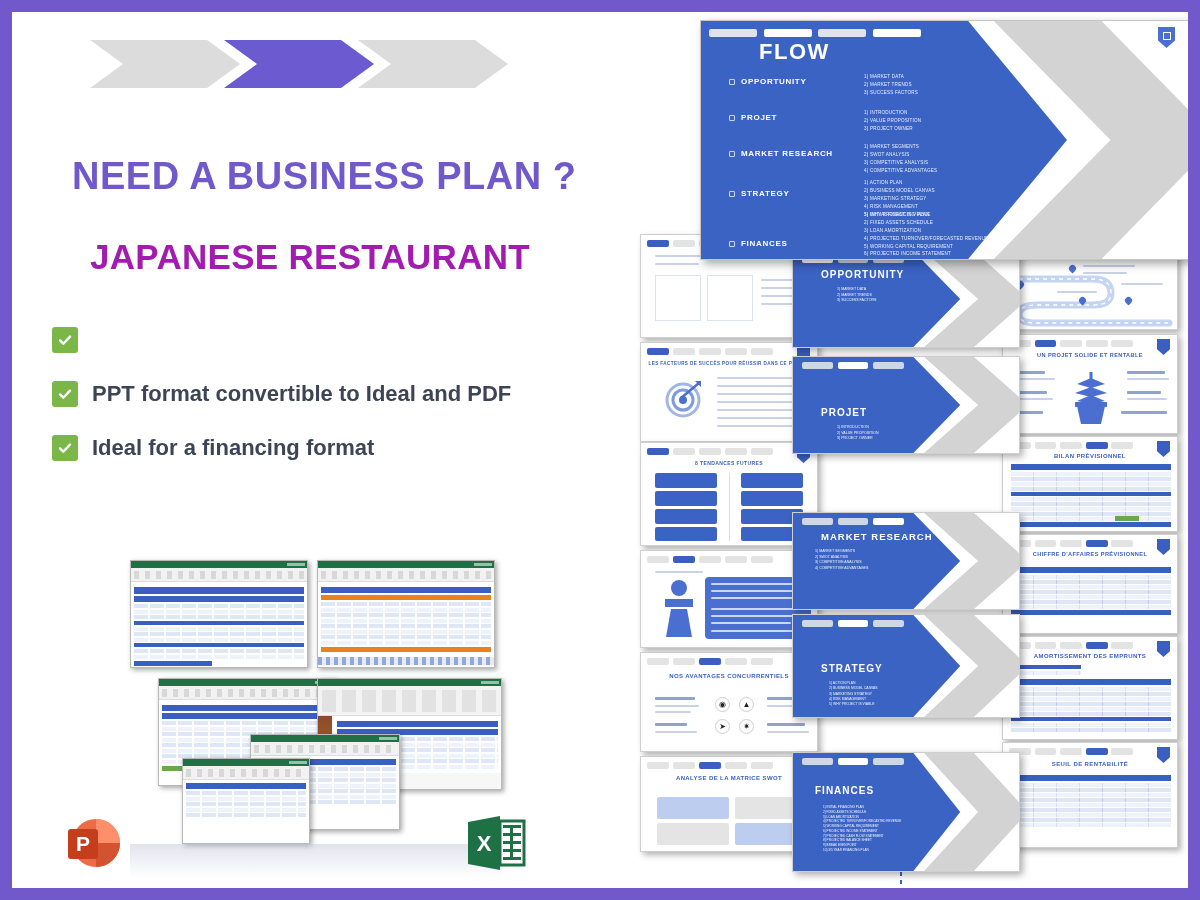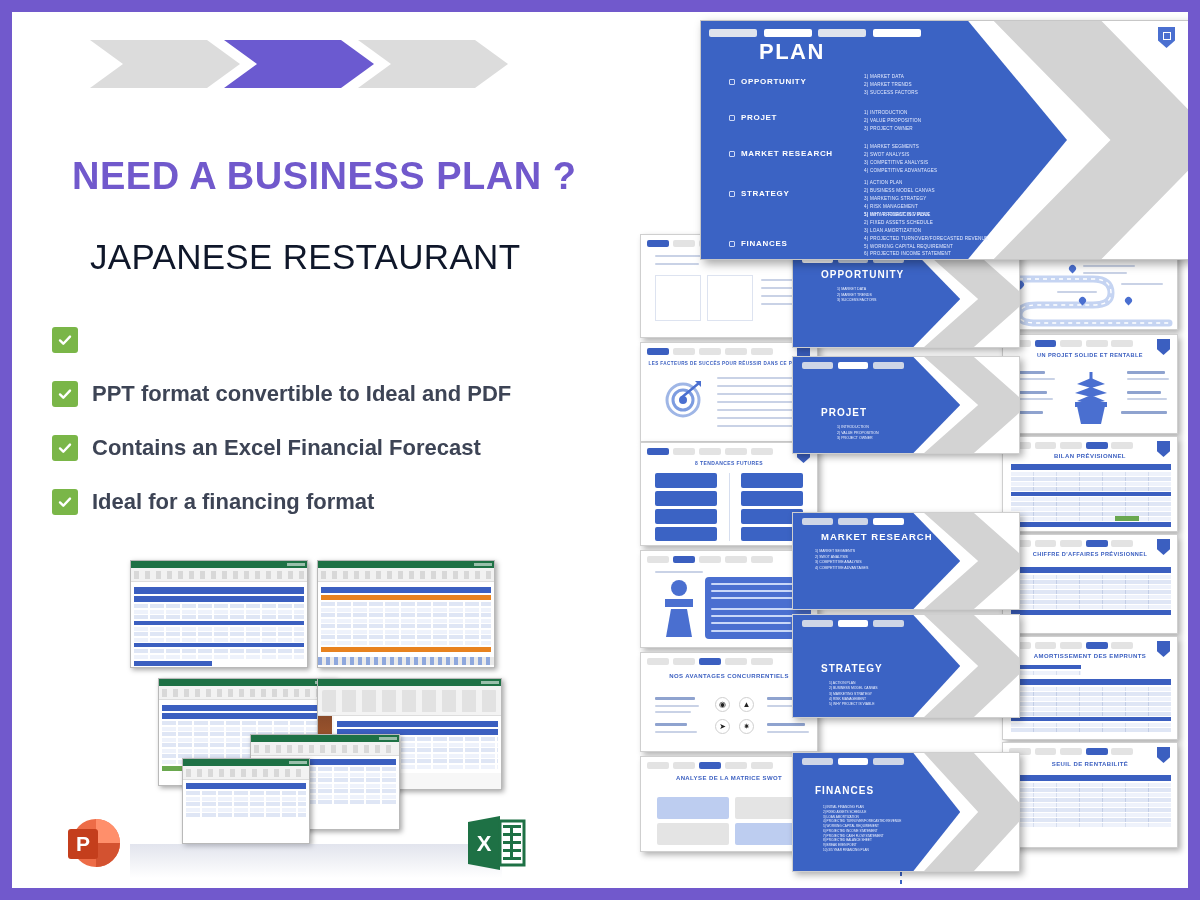--- a/index.html
+++ b/index.html
@@ -29,21 +29,21 @@
   .chev.c2 { left: 134px; background: #6b5ad0; }
   .chev.c3 { left: 268px; background: #dcdcdc; }
 
   .headline {
     position: absolute; left: 60px; top: 143px; width: 520px;
     font-size: 38px; font-weight: bold; color: #7159cc;
     letter-spacing: 0.5px; white-space: nowrap;
   }
   .subhead {
     position: absolute; left: 78px; top: 225px; width: 520px;
-    font-size: 35px; font-weight: normal; color: #0f172a;
+    font-size: 35px; font-weight: bold; color: #a21caf;
     letter-spacing: 0.3px; white-space: nowrap;
   }
 
   .bullets { position: absolute; left: 40px; top: 315px; width: 560px; }
   .bullet { display: flex; align-items: center; margin-bottom: 28px; }
   .check-box {
     width: 26px; height: 26px; background: #7ab648;
     border-radius: 3px; flex: 0 0 26px;
     display: flex; align-items: center; justify-content: center;
     margin-right: 14px;
@@ -254,28 +254,20 @@
             </svg>
         </span>
       </div>
       <div class="bullet">
         <span class="check-box">
           <svg width="16" height="16" viewBox="0 0 16 16">
               <path d="M3 8.4 L6.3 11.7 L13 4.6" stroke="#ffffff" stroke-width="2.4" fill="none" stroke-linecap="round" stroke-linejoin="round"></path>
             </svg>
         </span>
         <span class="bullet-text">PPT format convertible to Ideal and PDF</span>
-      </div>
-      <div class="bullet">
-        <span class="check-box">
-          <svg width="16" height="16" viewBox="0 0 16 16">
-              <path d="M3 8.4 L6.3 11.7 L13 4.6" stroke="#ffffff" stroke-width="2.4" fill="none" stroke-linecap="round" stroke-linejoin="round"></path>
-            </svg>
-        </span>
-        <span class="bullet-text">Contains an Excel Financial Forecast</span>
       </div>
       <div class="bullet">
         <span class="check-box">
           <svg width="16" height="16" viewBox="0 0 16 16">
               <path d="M3 8.4 L6.3 11.7 L13 4.6" stroke="#ffffff" stroke-width="2.4" fill="none" stroke-linecap="round" stroke-linejoin="round"></path>
             </svg>
         </span>
         <span class="bullet-text">Ideal for a financing format</span>
       </div>
     </div>
@@ -813,21 +805,21 @@
       <div class="plan-blue"></div>
       <div class="plan-tabs">
         <div class="plan-tab" style="left:0"></div>
         <div class="plan-tab on" style="left:26%"></div>
         <div class="plan-tab" style="left:52%"></div>
         <div class="plan-tab on" style="left:78%"></div>
       </div>
       <div class="plan-shield">
           <span></span>
         </div>
-      <div class="plan-title">PLAN</div>
+      <div class="plan-title">FLOW</div>
 
       <div class="plan-rows">
 
         <div class="plan-row" style="top:8px;">
           <div class="plan-cat">
             <i></i>
               <span>OPPORTUNITY</span>
           </div>
           <div class="plan-items" style="top:-4px;">
             <div>1) MARKET DATA</div>

